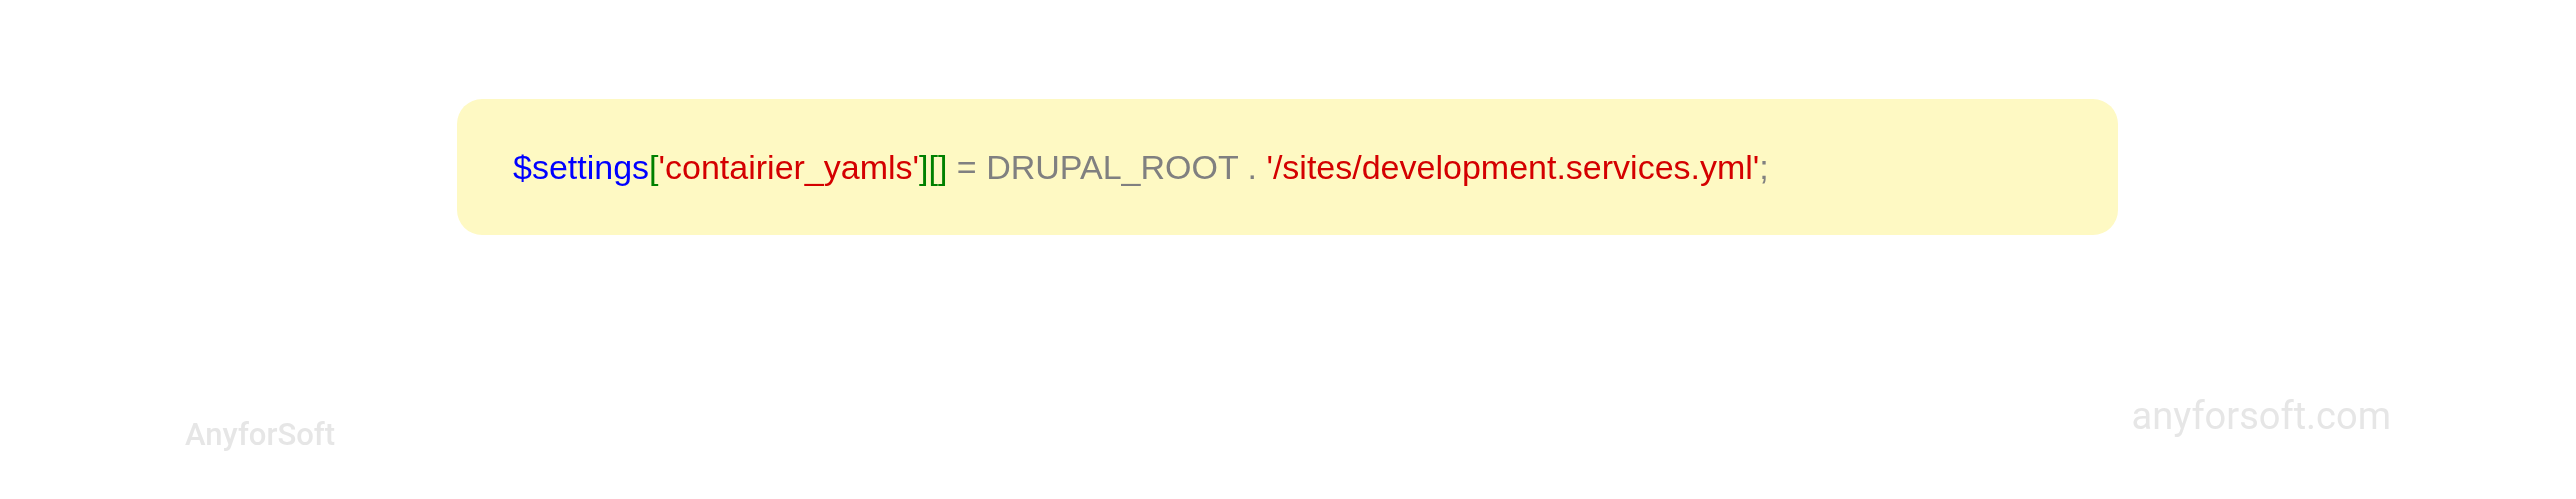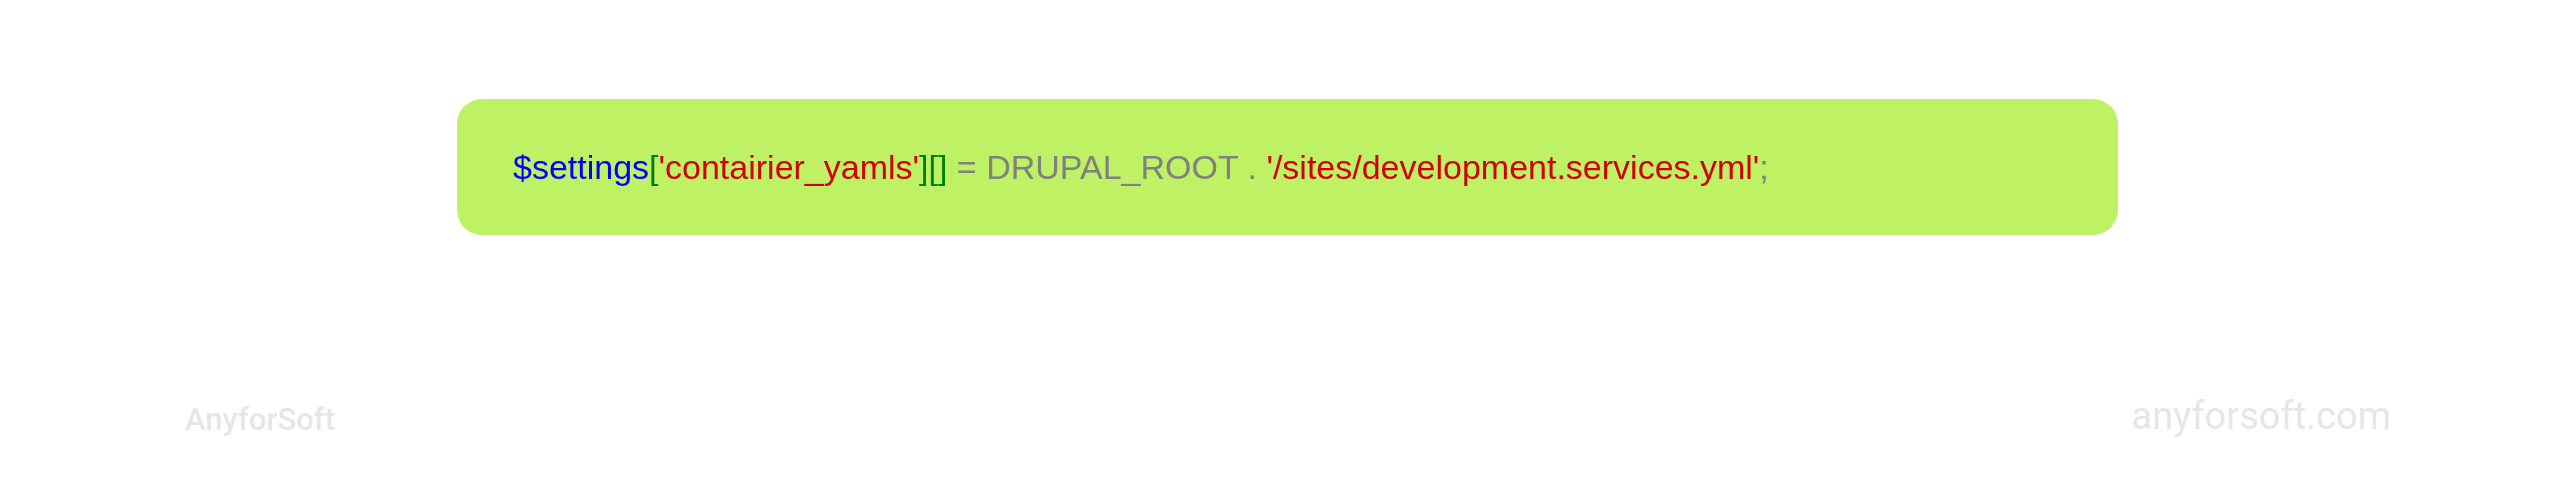--- a/index.html
+++ b/index.html
@@ -9,35 +9,35 @@
   background: #ffffff;
   font-family: -apple-system, BlinkMacSystemFont, "Segoe UI", Roboto, Arial, sans-serif;
   position: relative;
 }
 .code-box {
   position: absolute;
   left: 457px;
   top: 99px;
   width: 1661px;
   height: 136px;
-  background: #bef264;
+  background: #fef9c3;
   border-radius: 25px;
   display: flex;
   align-items: center;
   padding-left: 56px;
 }
 .code-line {
   font-family: "Segoe UI", Arial, sans-serif;
   font-size: 34px;
   white-space: nowrap;
 }
 .logo {
   position: absolute;
   left: 185px;
-  bottom: 62px;
+  bottom: 47px;
   font-size: 31px;
   color: #e6e6e6;
   font-weight: 500;
 }
 .url {
   position: absolute;
   right: 185px;
   bottom: 62px;
   font-size: 38px;
   color: #e6e6e6;

